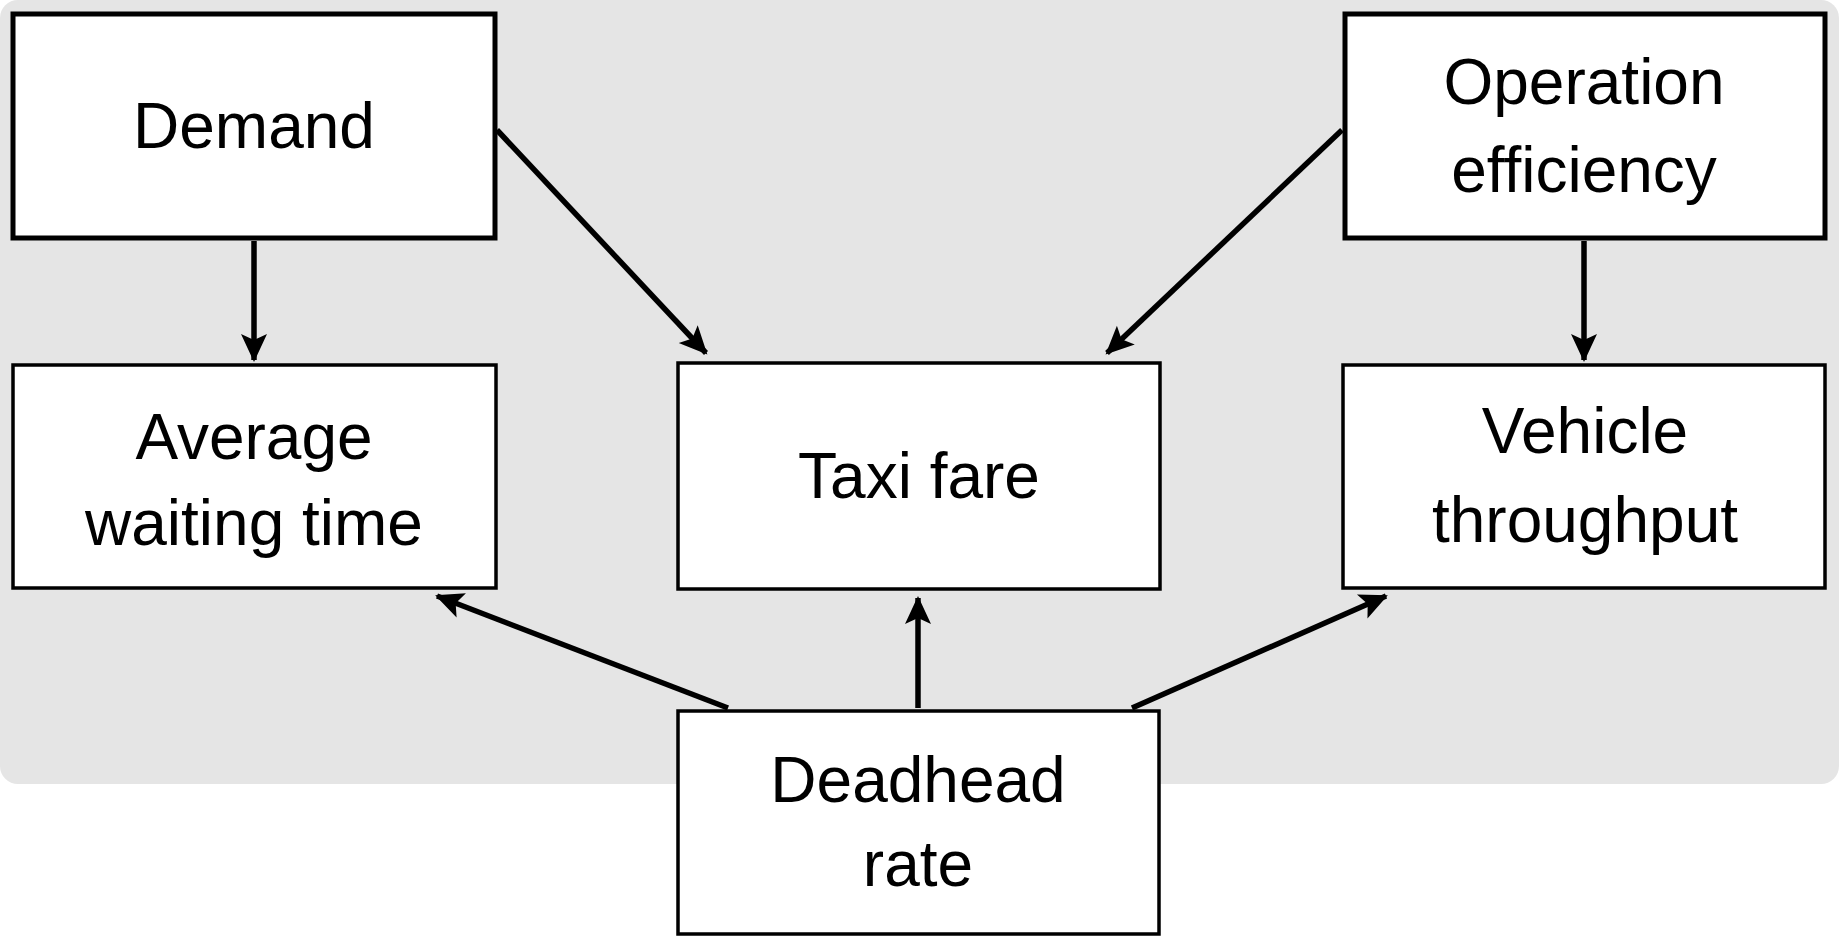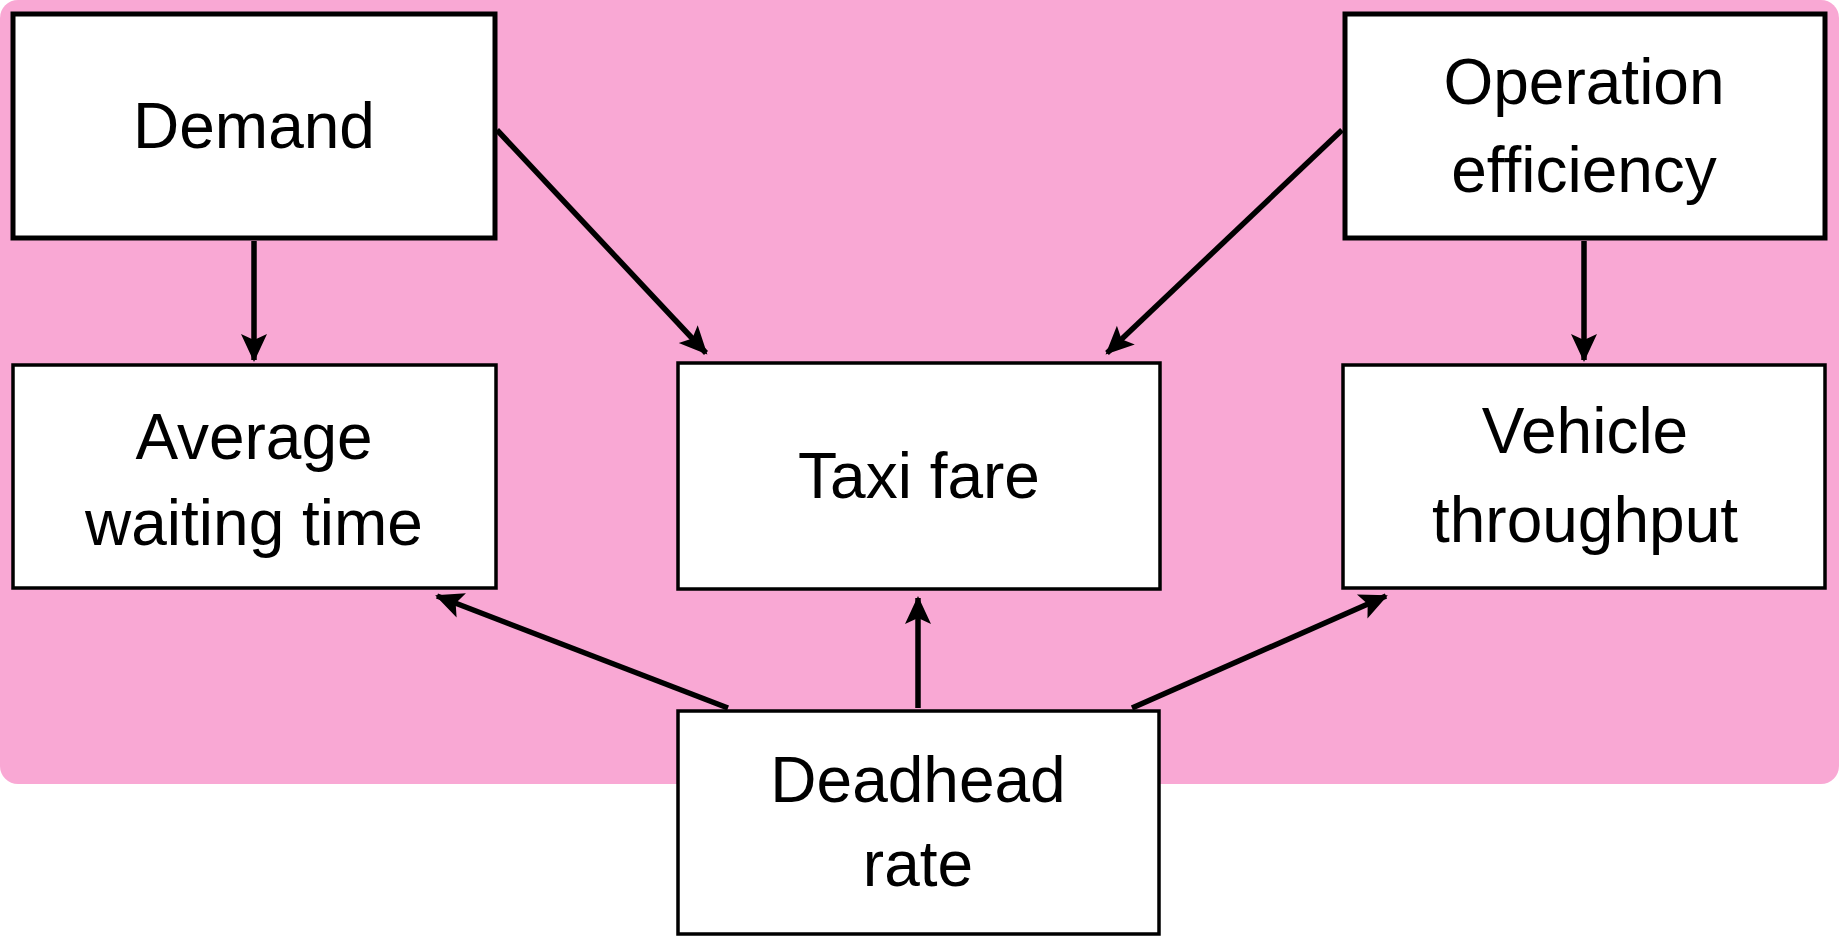--- a/index.html
+++ b/index.html
@@ -8,21 +8,21 @@
     background: #ffffff;
     width: 1839px;
     height: 952px;
     overflow: hidden;
     font-family: "Liberation Sans", sans-serif;
   }
   .stage {
     position: relative;
     width: 1839px;
     height: 784px;
-    background: #f9a8d4;
+    background: #e5e5e5;
     border-radius: 18px;
   }
   svg { display: block; }
   .box {
     fill: #ffffff;
     stroke: #000000;
   }
   .box.thick { stroke-width: 5; }
   .box.thin  { stroke-width: 3.5; }
   .node-label {

